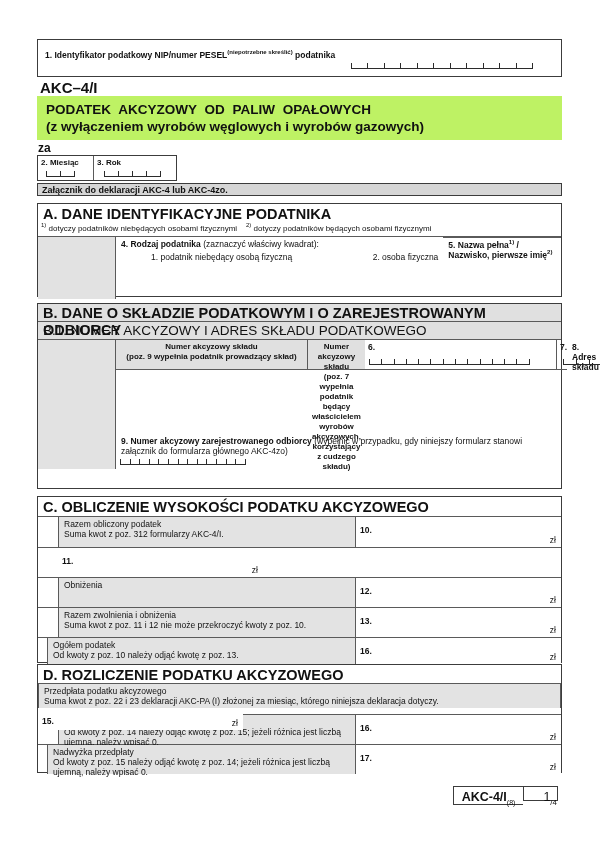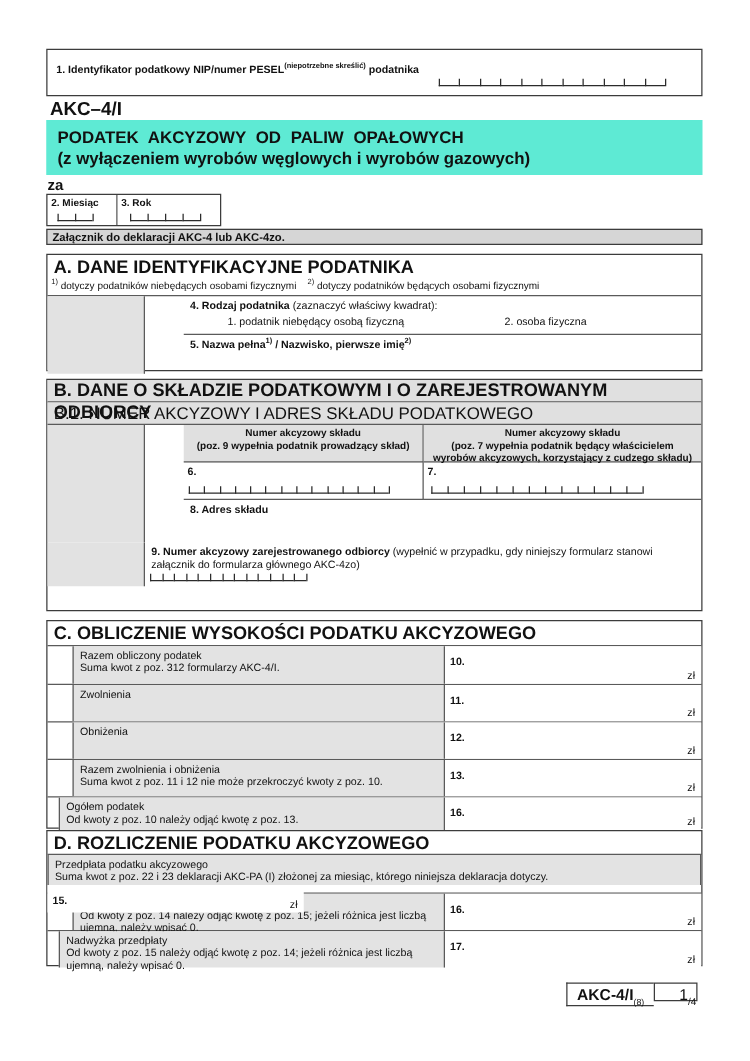--- a/index.html
+++ b/index.html
@@ -20,21 +20,21 @@
   .b{font-weight:bold;}
   .fs8{font-size:8px;line-height:10px;}
   .fs85{font-size:8.5px;line-height:10px;}
   .fs9{font-size:9px;line-height:11px;}
   sup{font-size:6px;line-height:0;}
   
   .sec-header{padding:2px 5px 1px 5px;font-weight:bold;font-size:14.5px;line-height:17px;}
   .graybar{background:#e0e0e0;border-bottom:1px solid #5a5a5a;box-sizing:border-box;}
   .row{display:flex;box-sizing:border-box;}
   .strip{width:78px;background:#e2e2e2;border-right:1px solid #5a5a5a;box-sizing:border-box;flex:none;}
-  .fieldcol{flex:1;display:flex;flex-direction:column;box-sizing:border-box;padding-left:31px;}
+  .fieldcol{flex:1;display:flex;flex-direction:row;box-sizing:border-box;}
   .cell{box-sizing:border-box;}
   
   .crow{display:flex;border-top:1px solid #5a5a5a;box-sizing:border-box;}
   .spacer20{width:20px;flex:none;}
   .spacer9{width:9px;flex:none;}
   .lbl{flex:1;background:#e3e3e3;border-left:1px solid #5a5a5a;border-right:1px solid #5a5a5a;
        padding:2px 5px;box-sizing:border-box;}
   .lbl .t{font-size:8.5px;font-weight:normal;line-height:10px;}
   .lbl .s{font-size:8.5px;line-height:10px;}
   .val{width:205px;flex:none;position:relative;padding:2px 4px;box-sizing:border-box;background:#fff;}
@@ -59,21 +59,21 @@
         <span class="cc"></span>
         <span class="cc"></span>
         <span class="cc"></span>
         <span class="cc"></span>
         <span class="ct"></span>
       </div>
   </div>
 
   <div class="abs b" style="left:40px;top:79px;font-size:15px;">AKC–4/I</div>
 
-  <div class="abs" style="left:37px;top:96px;width:525px;height:44px;background:#5eead4;padding:5px 9px;box-sizing:border-box;">
+  <div class="abs" style="left:37px;top:96px;width:525px;height:44px;background:#bef264;padding:5px 9px;box-sizing:border-box;">
     <div class="b" style="font-size:13.5px;line-height:17px;word-spacing:4px;">PODATEK AKCYZOWY OD PALIW OPAŁOWYCH</div>
     <div class="b" style="font-size:13.5px;line-height:17px;">(z wyłączeniem wyrobów węglowych i wyrobów gazowych)</div>
   </div>
 
   <div class="abs b" style="left:38px;top:141px;font-size:12px;">za</div>
   <div class="abs bordered" style="left:37px;top:155px;width:140px;height:26px;display:flex;">
     <div class="cell" style="width:56px;border-right:1px solid #5a5a5a;position:relative;">
       <div class="fs8 b" style="padding:2px 0 0 3px;">2. Miesiąc</div>
       <div class="abs comb comb-my" style="left:8px;bottom:3px;">
           <span class="cc"></span>
@@ -214,23 +214,20 @@
         <div class="s">Suma kwot z poz. 312 formularzy AKC-4/I.</div>
       </div>
       <div class="val">
         <span class="no">10.</span>
         <span class="zl">zł</span>
       </div>
     </div>
 
     <div class="crow" style="height:30px;">
       <div class="spacer20"></div>
-      <div class="lbl">
-        <div class="t">Zwolnienia</div>
-      </div>
       <div class="val">
         <span class="no">11.</span>
         <span class="zl">zł</span>
       </div>
     </div>
 
     <div class="crow" style="height:30px;">
       <div class="spacer20"></div>
       <div class="lbl">
         <div class="t">Obniżenia</div>

